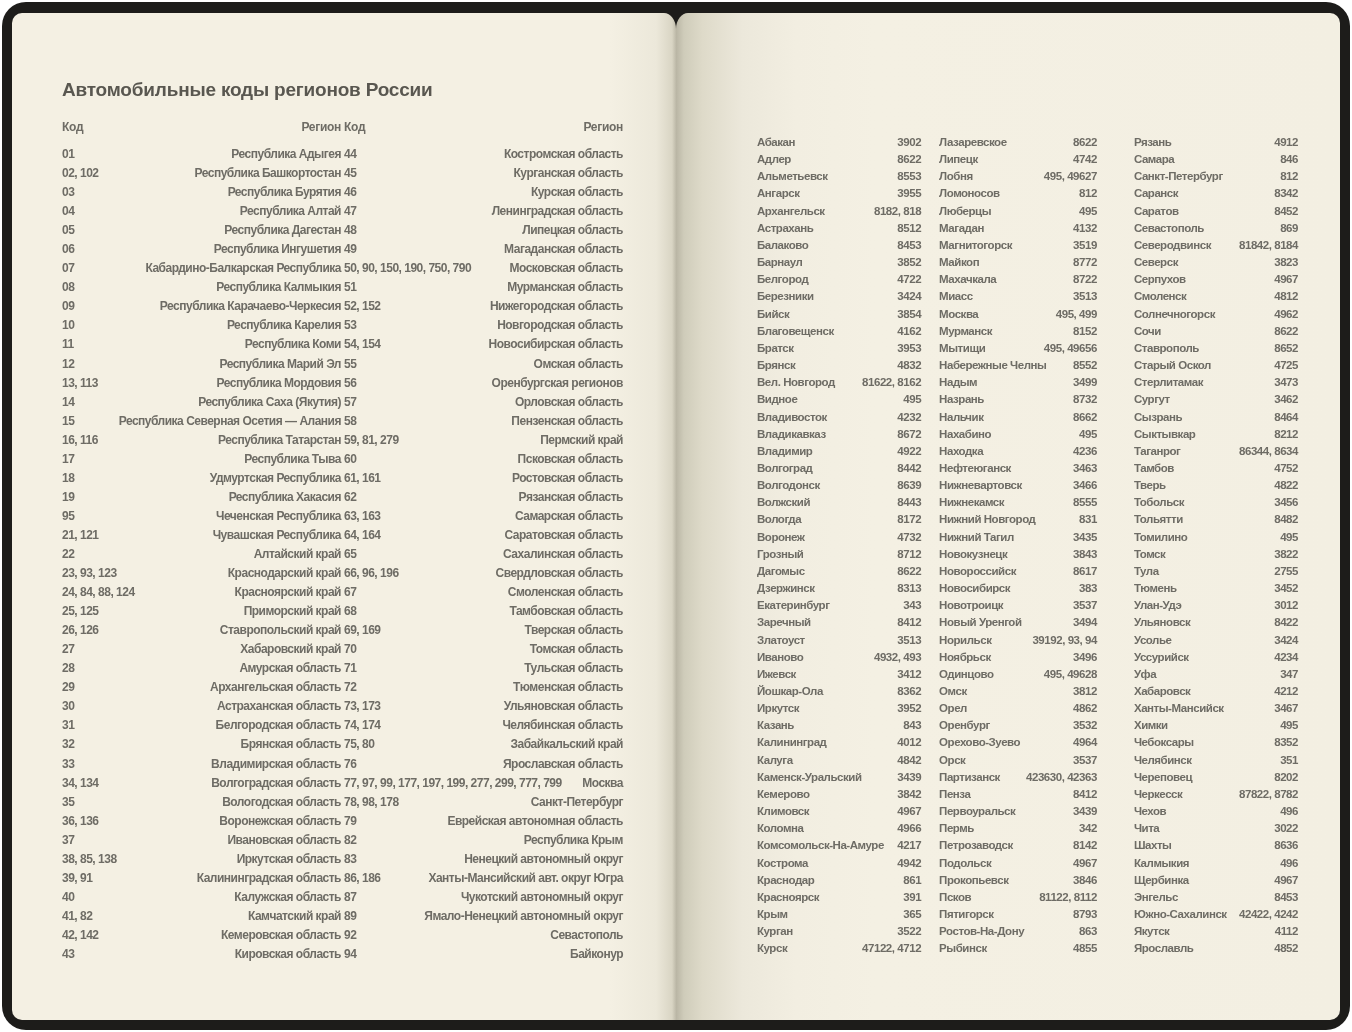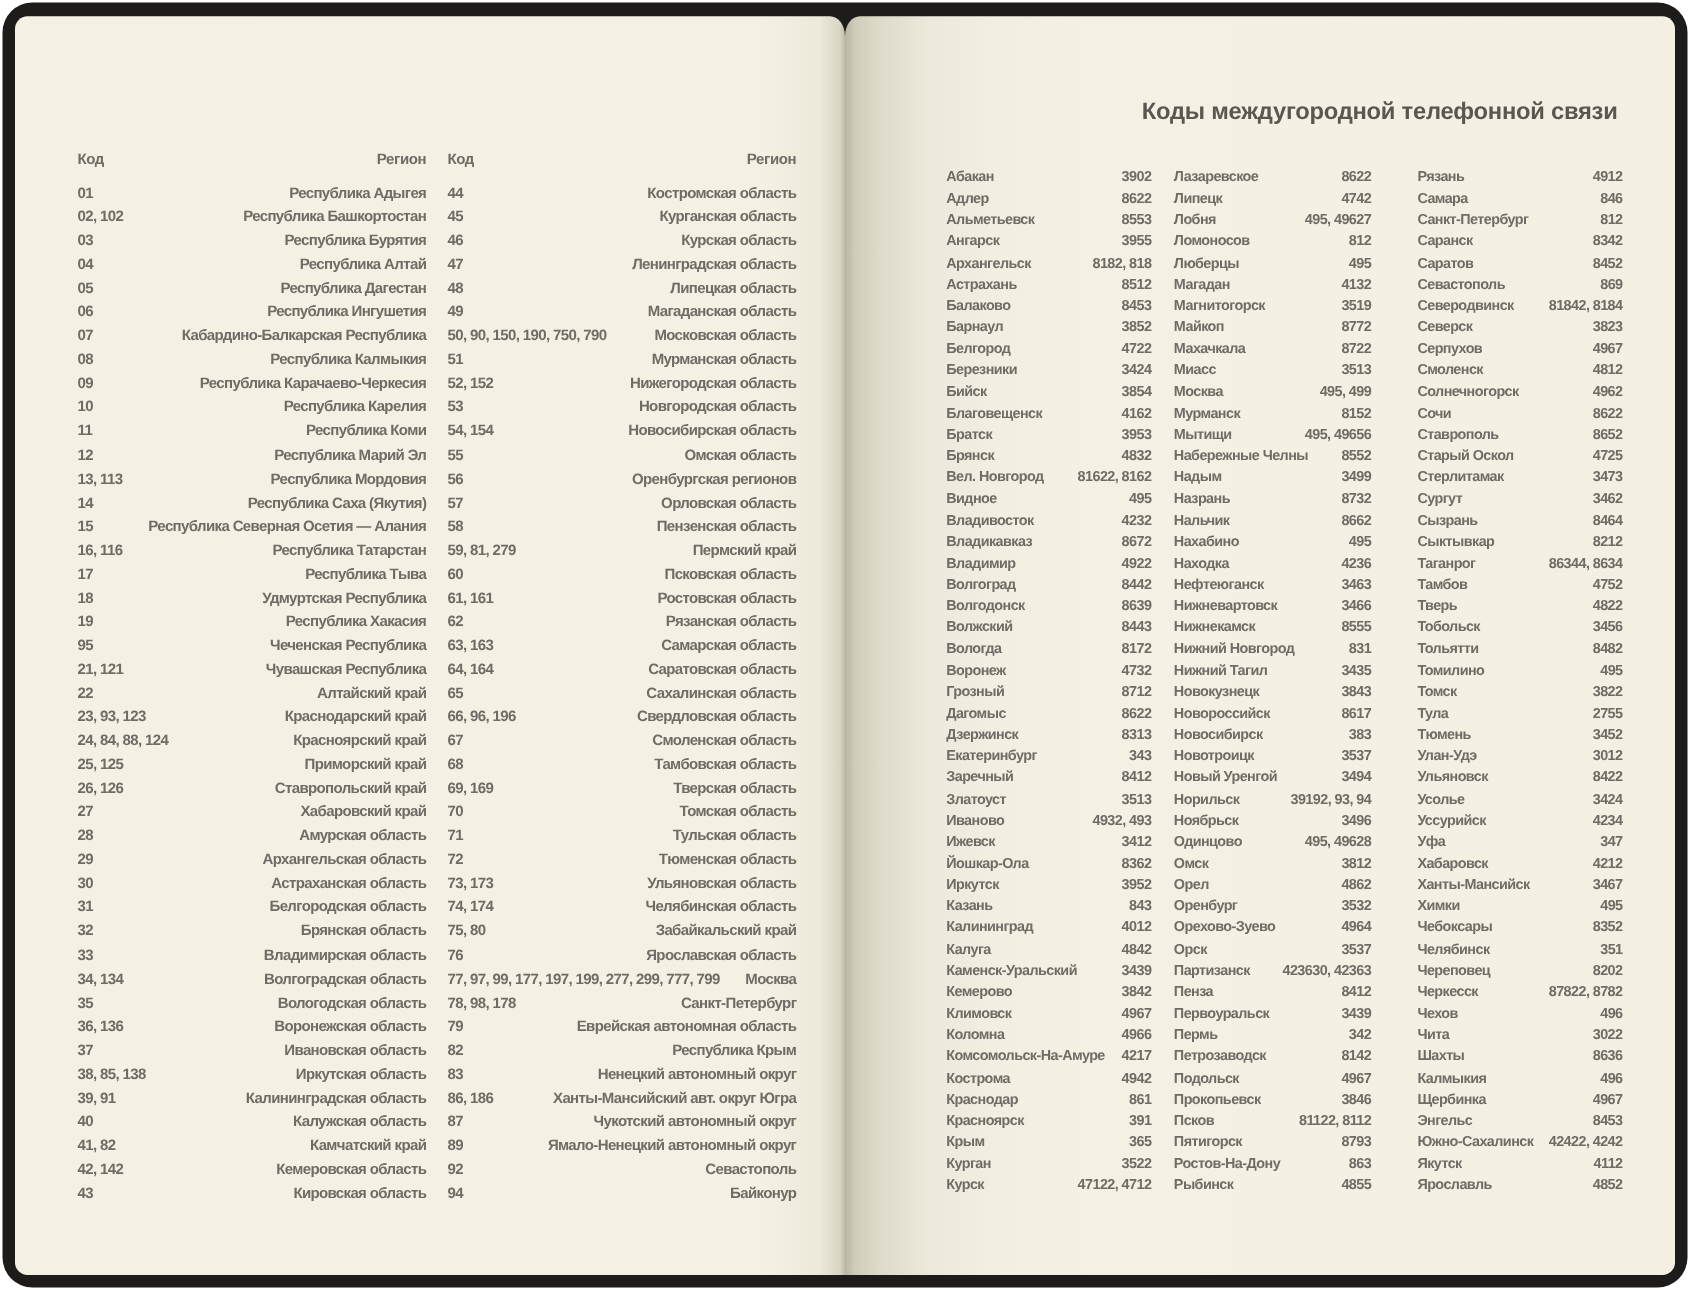--- a/index.html
+++ b/index.html
@@ -30,21 +30,21 @@
   .content{position:absolute;top:0;left:0;right:0;bottom:0;}
 
   .page-title{
     font-weight:700;font-size:19px;letter-spacing:-0.2px;color:#595750;
     white-space:nowrap;
   }
   .page-left .page-title{position:absolute;left:50px;top:66px;}
   .page-right .page-title{position:absolute;right:46px;top:66px;text-align:right;}
 
   
-  .left-cols{position:absolute;left:50px;top:107px;display:flex;gap:17px;}
+  .left-cols{position:absolute;left:50px;top:107px;display:flex;gap:3px;}
   .lcol{width:279px;}
   .lhead{
     display:flex;justify-content:space-between;
     font-weight:700;font-size:12px;letter-spacing:-0.3px;color:#6e6c65;
     line-height:14px;margin-bottom:11px;
   }
   .lrow{
     display:flex;justify-content:space-between;gap:6px;
     font-weight:700;font-size:12px;letter-spacing:-0.5px;color:#6e6c65;
     line-height:19.05px;white-space:nowrap;
@@ -65,20 +65,21 @@
 </style>
 </head>
 <body>
 
 <div class="cover"></div>
 
 <div class="pages">
 
   <div class="page page-left">
     <div class="content">
+      <div class="page-title">Автомобильные коды регионов России</div>
 
       <div class="left-cols">
         <div class="lcol">
           <div class="lhead">
             <span>Код</span>
             <span>Регион</span>
           </div>
           <div>
               <div class="lrow">
                 <span class="cell-a">01</span>
@@ -434,21 +435,20 @@
                 <span class="cell-b">Байконур</span>
               </div>
             </div>
         </div>
       </div>
     </div>
   </div>
 
   <div class="page page-right">
     <div class="content">
-      <div class="page-title">Коды междугородной телефонной связи</div>
 
       <div class="right-cols">
         <div class="rcol1">
             <div class="rrow">
               <span class="cell-a">Абакан</span>
               <span class="cell-b">3902</span>
             </div>
             <div class="rrow">
               <span class="cell-a">Адлер</span>
               <span class="cell-b">8622</span>

